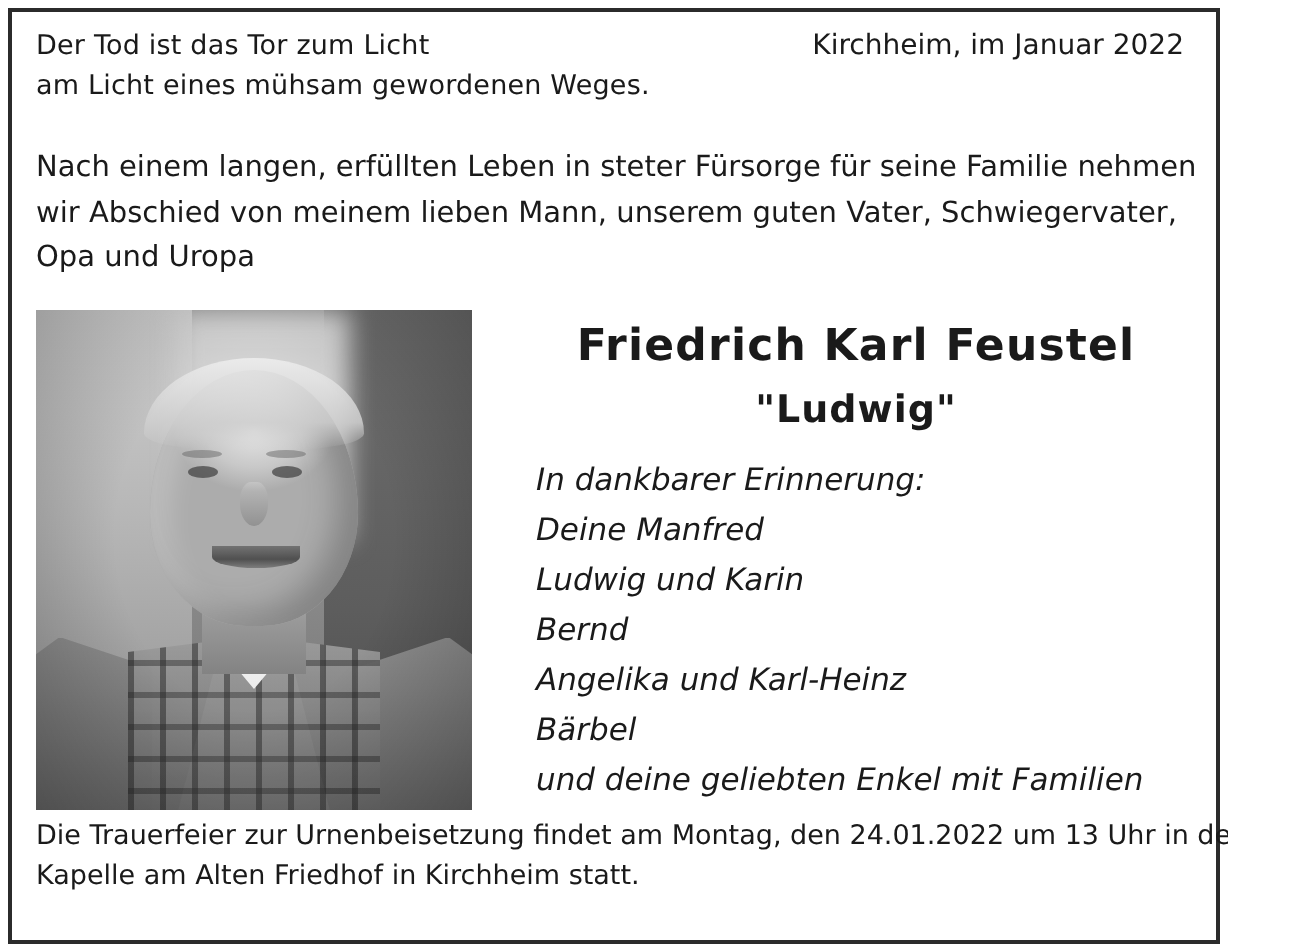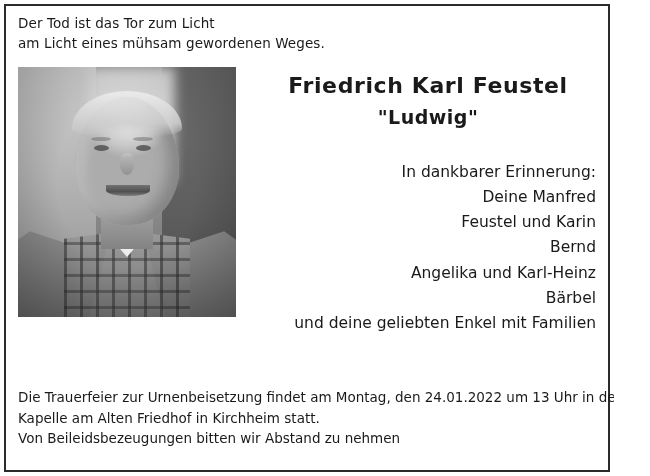--- a/index.html
+++ b/index.html
@@ -233,25 +233,26 @@
     font-weight: bold;
     letter-spacing: 0.5px;
   }
   .dates {
     margin-top: 9px;
     font-size: 13.5px;
     letter-spacing: 0.4px;
     white-space: nowrap;
   }
   .memory {
-    margin-top: 32px;
-    text-align: right;
+    margin-top: 12px;
+    text-align: left;
     padding-left: 8px;
     font-size: 15.5px;
     line-height: 1.62;
+    font-style: italic;
   }
   .memory div { white-space: nowrap; }
 
   
   .footer {
     position: absolute;
     left: 0;
     right: 0;
     bottom: 18px;
     font-size: 13.5px;
@@ -265,22 +266,28 @@
 <div class="page">
   <div class="border-frame"></div>
 
   <div class="content">
 
     <div class="top-row">
       <div class="motto">
         <div>Der Tod ist das Tor zum Licht</div>
         <div>am Licht eines mühsam gewordenen Weges.</div>
       </div>
+      <div class="place-date">Kirchheim, im Januar 2022</div>
     </div>
 
+    <div class="intro">
+      <div>Nach einem langen, erfüllten Leben in steter Fürsorge für seine Familie nehmen</div>
+      <div>wir Abschied von meinem lieben Mann, unserem guten Vater, Schwiegervater,</div>
+      <div>Opa und Uropa</div>
+    </div>
 
     <div class="middle">
 
       <div class="photo-wrap">
         <div class="photo">
           <div class="bg-left"></div>
           <div class="bg-right"></div>
           <div class="bg-mid"></div>
           <div class="jacket-left"></div>
           <div class="jacket-right"></div>
@@ -299,29 +306,28 @@
         </div>
       </div>
 
       <div class="names">
         <div class="full-name">Friedrich Karl Feustel</div>
         <div class="nickname">"Ludwig"</div>
 
         <div class="memory">
           <div>In dankbarer Erinnerung:</div>
           <div>Deine Manfred</div>
-          <div>Feustel und Karin</div>
+          <div>Ludwig und Karin</div>
           <div>Bernd</div>
           <div>Angelika und Karl-Heinz</div>
           <div>Bärbel</div>
           <div>und deine geliebten Enkel mit Familien</div>
         </div>
       </div>
     </div>
 
     <div class="footer">
       <div>Die Trauerfeier zur Urnenbeisetzung findet am Montag, den 24.01.2022 um 13 Uhr  in der</div>
       <div>Kapelle am Alten Friedhof in Kirchheim statt.</div>
-      <div>Von Beileidsbezeugungen bitten wir Abstand zu nehmen</div>
     </div>
 
   </div>
 </div>
 
 </body></html>

